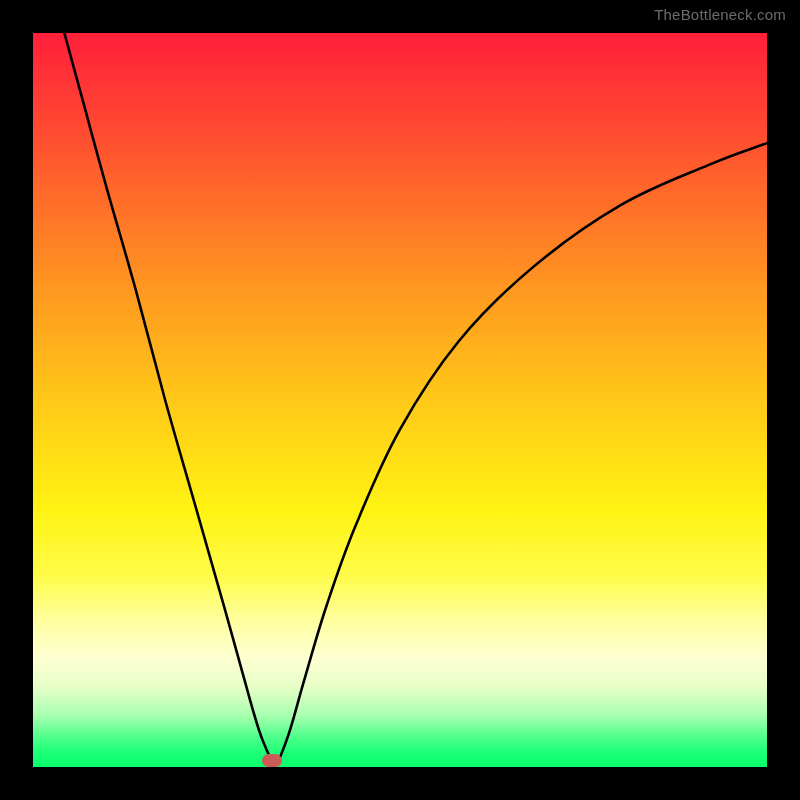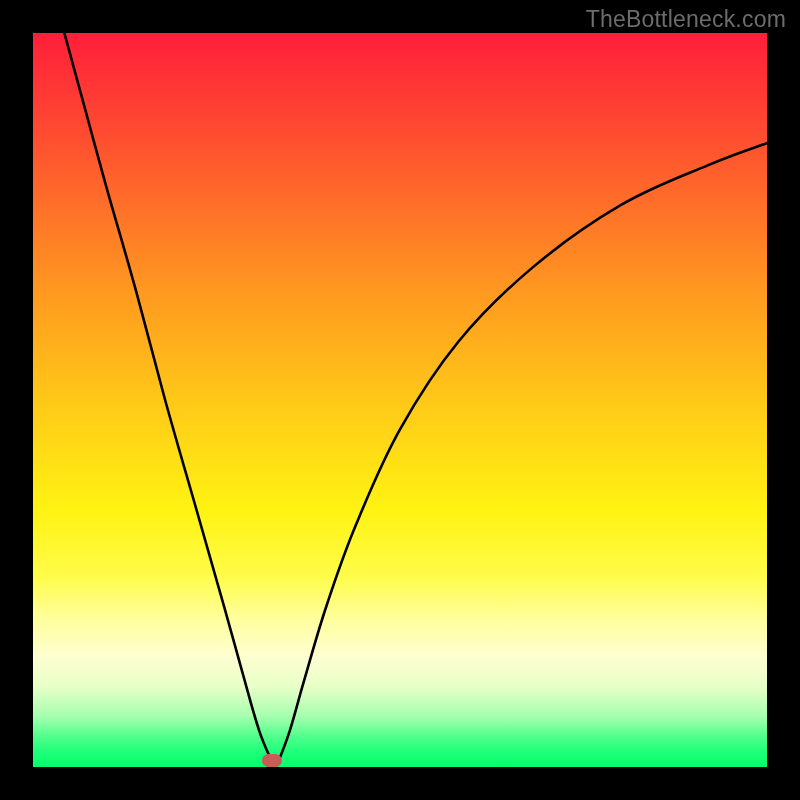--- a/index.html
+++ b/index.html
@@ -54,21 +54,21 @@
     width: 20px;
     height: 13px;
     border-radius: 8px;
     background: #cc5a57;
   }
   .watermark {
     position: absolute;
     top: 6px;
     right: 14px;
     color: #6c6c6c;
-    font-size: 23px;
+    font-size: 15px;
     letter-spacing: 0.2px;
     font-weight: 400;
   }
 </style>
 </head>
 <body>
 
 <div class="frame">
 
   <div class="plot">

